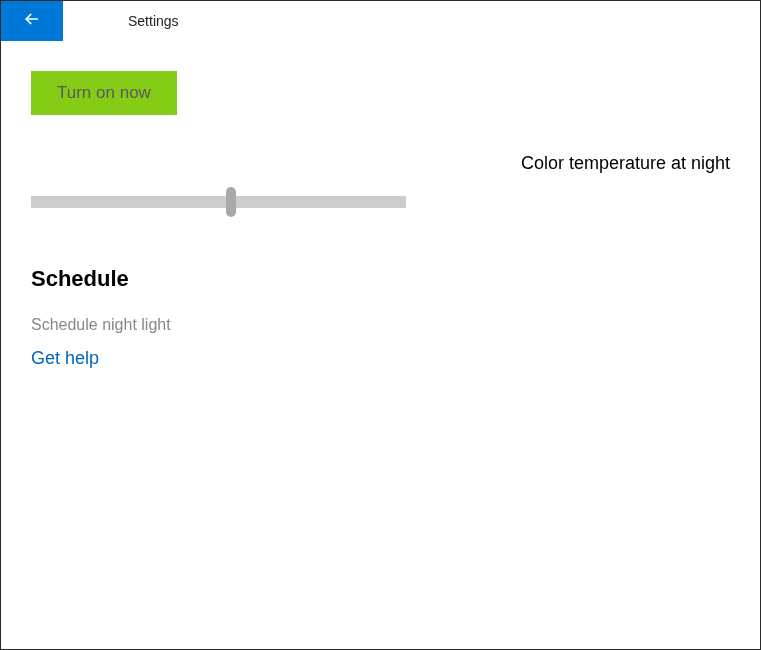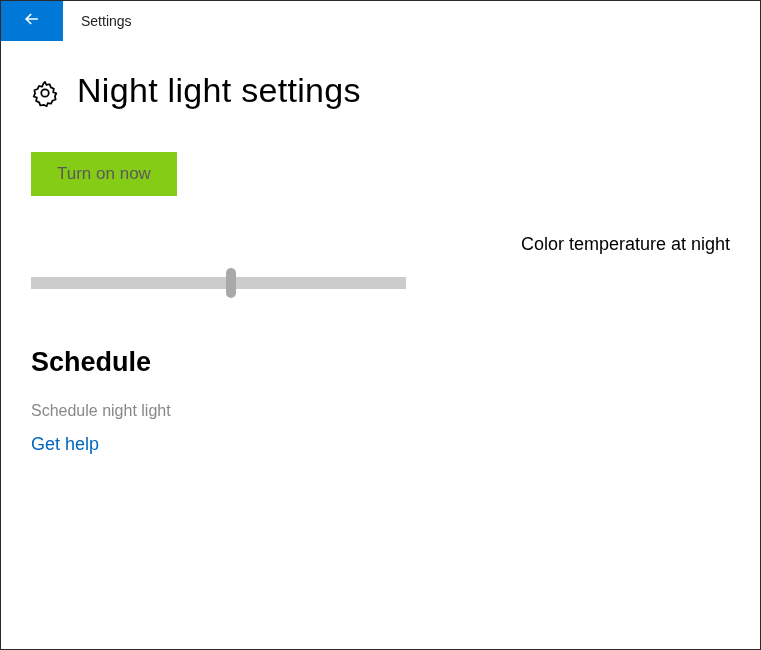--- a/index.html
+++ b/index.html
@@ -12,20 +12,21 @@
       width: 761px;
       height: 650px;
       background: #fff;
       border: 1px solid #2a2a2a;
       overflow: hidden;
     }
     .header {
       display: flex;
       align-items: center;
       height: 40px;
+      gap: 47px;
     }
     .back-button {
       width: 62px;
       height: 40px;
       background: #0078d7;
       display: flex;
       align-items: center;
       justify-content: center;
       cursor: pointer;
     }
@@ -90,21 +91,21 @@
     .slider-thumb {
       position: absolute;
       width: 10px;
       height: 30px;
       background: #a9a9a9;
       border-radius: 5px;
       top: -9px;
       left: 195px;
     }
     .section-heading {
-      font-size: 27px;
+      font-size: 22px;
       font-weight: 600;
       color: #000;
       margin-bottom: 24px;
     }
     .schedule-label {
       font-size: 16px;
       color: #888;
       margin-bottom: 14px;
     }
     .toggle-row {
@@ -150,29 +151,20 @@
       <svg viewBox="0 0 24 24" fill="none" stroke="#fff" stroke-width="2">
         <path d="M19 12H5M11 18l-6-6 6-6"></path>
       </svg>
     </span>
   </div>
   <div class="header-title">Settings</div>
 </div>
 
 <div class="content">
 
-  <div class="page-title-row">
-    <span class="gear-icon">
-      <svg viewBox="0 0 24 24" fill="none" stroke="#000" stroke-width="1.5">
-        <circle cx="12" cy="12" r="3.2"></circle>
-        <path d="M12 2.5l1.2 2.6 2.8-.6 1 2.7 2.6 1.2-.6 2.8 2.7 1-1.2 2.6.6 2.8-2.7 1-1.2 2.6-2.8-.6-1 2.7-2.6-1.2-2.8.6-1-2.7-2.6-1.2.6-2.8-2.7-1 1.2-2.6-.6-2.8 2.7-1 1.2-2.6 2.8.6 1-2.7z" stroke-linejoin="round"></path>
-      </svg>
-    </span>
-    <h1 class="page-title">Night light settings</h1>
-  </div>
 
 
   <button class="turn-on-button">Turn on now</button>
 
   <div class="section-label">Color temperature at night</div>
 
   <div class="slider-track">
     <div class="slider-thumb"></div>
   </div>
 

